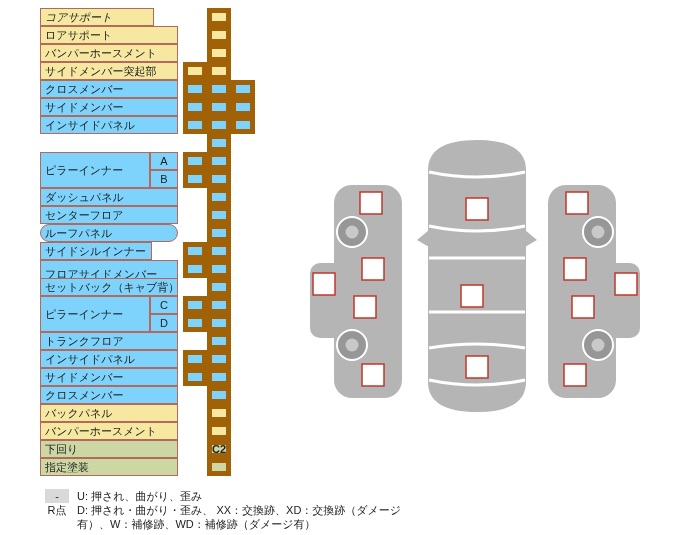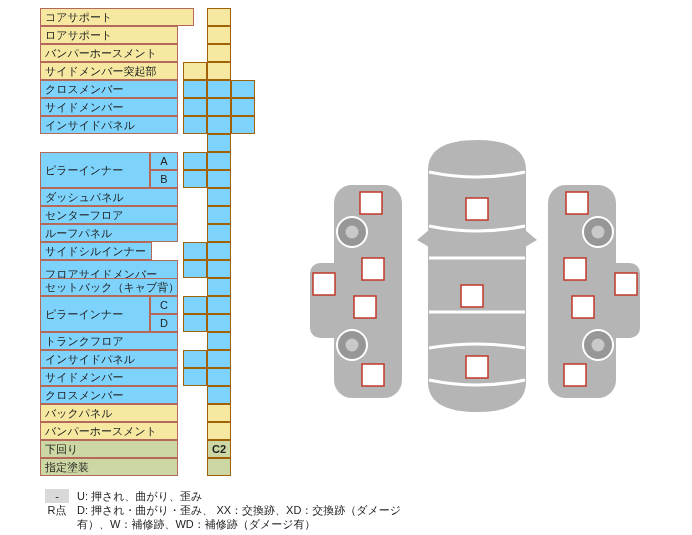--- a/index.html
+++ b/index.html
@@ -8,21 +8,21 @@
     font-family:"Liberation Sans","DejaVu Sans",sans-serif;
   }
   
   #frame-table{position:absolute;left:40px;top:8px;width:230px;height:470px;}
   .cell{
     position:absolute;box-sizing:border-box;display:flex;align-items:center;
     font-size:11px;color:#222;white-space:nowrap;overflow:hidden;
   }
   .cell.label{border:1px solid #b5695b;padding-left:4px;}
   .cell.sub{border:1px solid #b5695b;justify-content:center;}
-  .cell.grade{border:1px solid #a16207;justify-content:center;font-weight:bold;}
+  .cell.grade{border:5px solid #a16207;justify-content:center;font-weight:bold;}
   .yellow{background:#f6e8a1;}
   .pink{background:#7dd3fc;}
   .green{background:#ccd7a3;}
   
   #legend{position:absolute;left:45px;top:489px;width:400px;}
   .lg-row{display:flex;align-items:flex-start;font-size:11px;line-height:14px;color:#222;}
   .lg-marker{flex:0 0 24px;width:24px;text-align:center;margin-right:8px;}
   .lg-marker.chip{background:#d9d9d9;}
   .lg-text{width:336px;}
   
@@ -32,21 +32,21 @@
   .marker{fill:#ffffff;stroke:#c0392b;stroke-width:1.5;}
   .wheel-outer{fill:#979797;stroke:#ffffff;stroke-width:2;}
   .wheel-inner{fill:#c9c9c9;}
 </style>
 </head>
 <body>
 
 <div id="sheet">
 
   <div id="frame-table">
-      <div class="cell label yellow" style="top: 0px; left: 0px; width: 154px; height: 18px;">コアサポート</div>
+      <div class="cell label yellow" style="top: 0px; left: 0px; width: 114px; height: 18px; font-style: italic;">コアサポート</div>
       <div class="cell grade yellow" style="top: 0px; left: 167px; width: 24px; height: 18px;"></div>
       <div class="cell label yellow" style="top: 18px; left: 0px; width: 138px; height: 18px;">ロアサポート</div>
       <div class="cell grade yellow" style="top: 18px; left: 167px; width: 24px; height: 18px;"></div>
       <div class="cell label yellow" style="top: 36px; left: 0px; width: 138px; height: 18px;">バンパーホースメント</div>
       <div class="cell grade yellow" style="top: 36px; left: 167px; width: 24px; height: 18px;"></div>
       <div class="cell label yellow" style="top: 54px; left: 0px; width: 138px; height: 18px;">サイドメンバー突起部</div>
       <div class="cell grade yellow" style="top: 54px; left: 143px; width: 24px; height: 18px;"></div>
       <div class="cell grade yellow" style="top: 54px; left: 167px; width: 24px; height: 18px;"></div>
       <div class="cell label pink" style="top: 72px; left: 0px; width: 138px; height: 18px;">クロスメンバー</div>
       <div class="cell grade pink" style="top: 72px; left: 143px; width: 24px; height: 18px;"></div>
@@ -66,21 +66,21 @@
       <div class="cell sub pink" style="top: 144px; left: 110px; width: 28px; height: 18px;">A</div>
       <div class="cell grade pink" style="top: 144px; left: 143px; width: 24px; height: 18px;"></div>
       <div class="cell grade pink" style="top: 144px; left: 167px; width: 24px; height: 18px;"></div>
       <div class="cell sub pink" style="top: 162px; left: 110px; width: 28px; height: 18px;">B</div>
       <div class="cell grade pink" style="top: 162px; left: 143px; width: 24px; height: 18px;"></div>
       <div class="cell grade pink" style="top: 162px; left: 167px; width: 24px; height: 18px;"></div>
       <div class="cell label pink" style="top: 180px; left: 0px; width: 138px; height: 18px;">ダッシュパネル</div>
       <div class="cell grade pink" style="top: 180px; left: 167px; width: 24px; height: 18px;"></div>
       <div class="cell label pink" style="top: 198px; left: 0px; width: 138px; height: 18px;">センターフロア</div>
       <div class="cell grade pink" style="top: 198px; left: 167px; width: 24px; height: 18px;"></div>
-      <div class="cell label pink" style="top: 216px; left: 0px; width: 138px; height: 18px;">ルーフパネル</div>
+      <div class="cell label pink" style="top: 216px; left: 0px; width: 138px; height: 18px; border-radius: 9px;">ルーフパネル</div>
       <div class="cell grade pink" style="top: 216px; left: 167px; width: 24px; height: 18px;"></div>
       <div class="cell label pink" style="top: 234px; left: 0px; width: 112px; height: 18px;">サイドシルインナー</div>
       <div class="cell grade pink" style="top: 234px; left: 143px; width: 24px; height: 18px;"></div>
       <div class="cell grade pink" style="top: 234px; left: 167px; width: 24px; height: 18px;"></div>
       <div class="cell label pink" style="top: 252px; left: 0px; width: 138px; height: 28px;">フロアサイドメンバー</div>
       <div class="cell grade pink" style="top: 252px; left: 143px; width: 24px; height: 18px;"></div>
       <div class="cell grade pink" style="top: 252px; left: 167px; width: 24px; height: 18px;"></div>
       <div class="cell label pink" style="top: 270px; left: 0px; width: 138px; height: 18px;">セットバック（キャブ背）</div>
       <div class="cell grade pink" style="top: 270px; left: 167px; width: 24px; height: 18px;"></div>
       <div class="cell label pink" style="top: 288px; left: 0px; width: 110px; height: 36px;">ピラーインナー</div>

